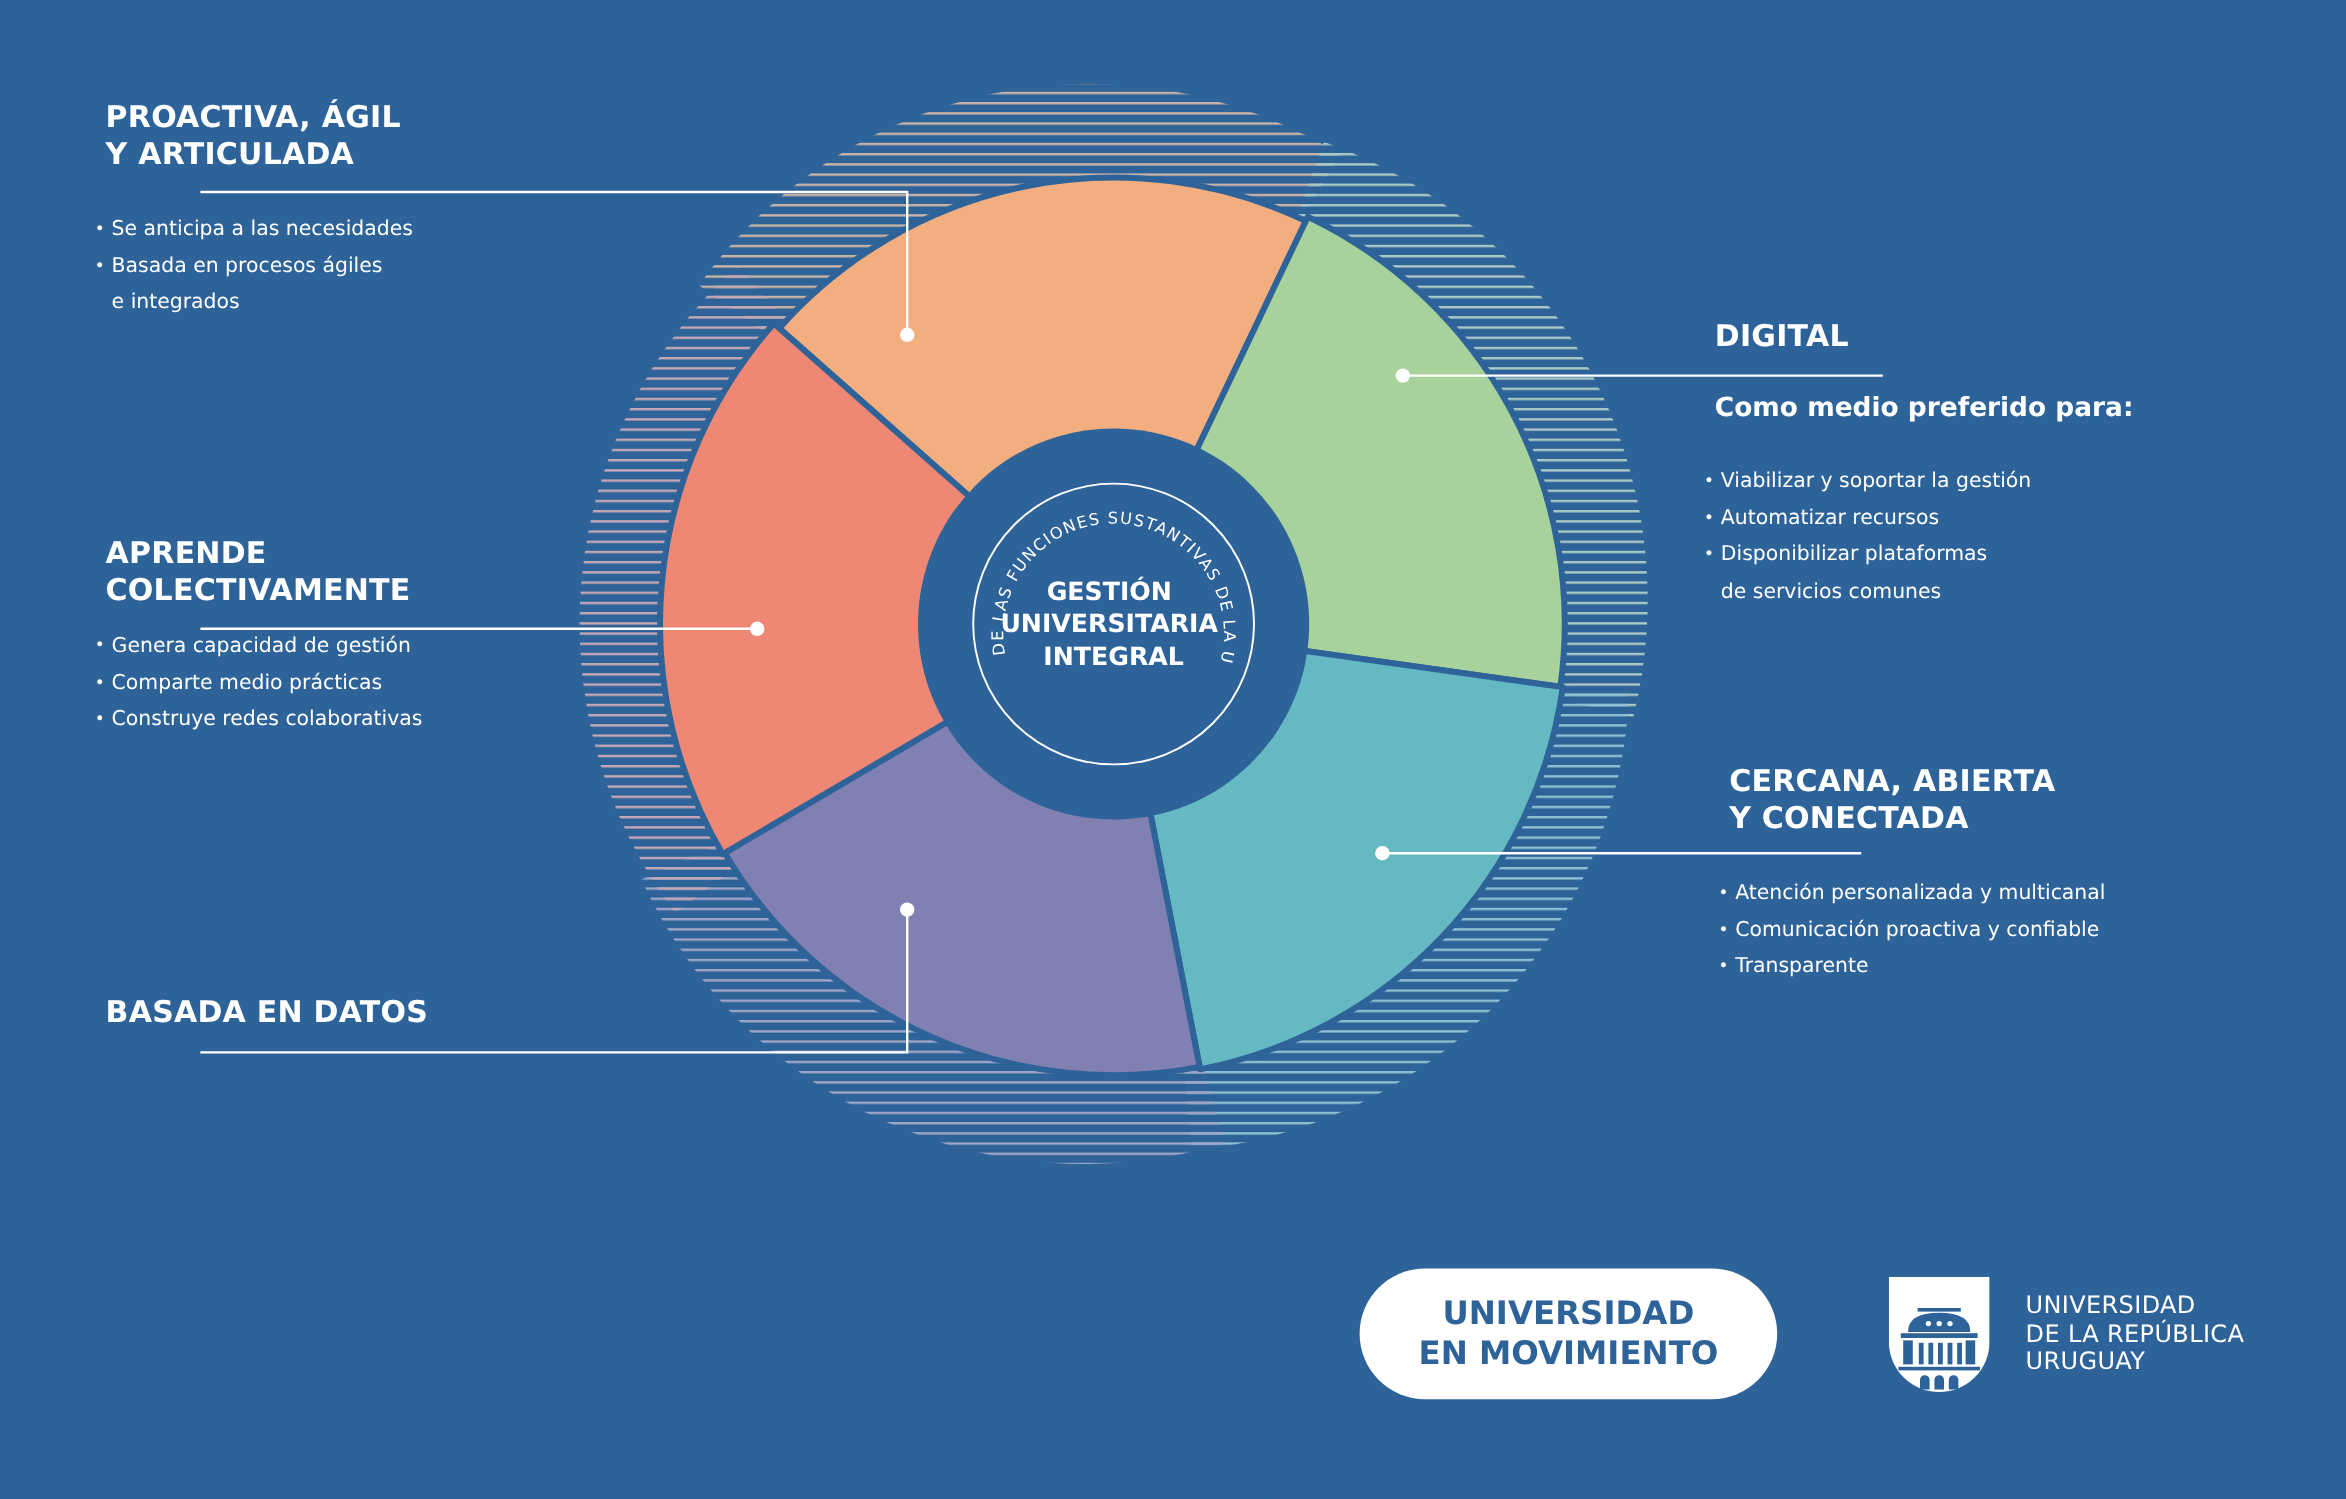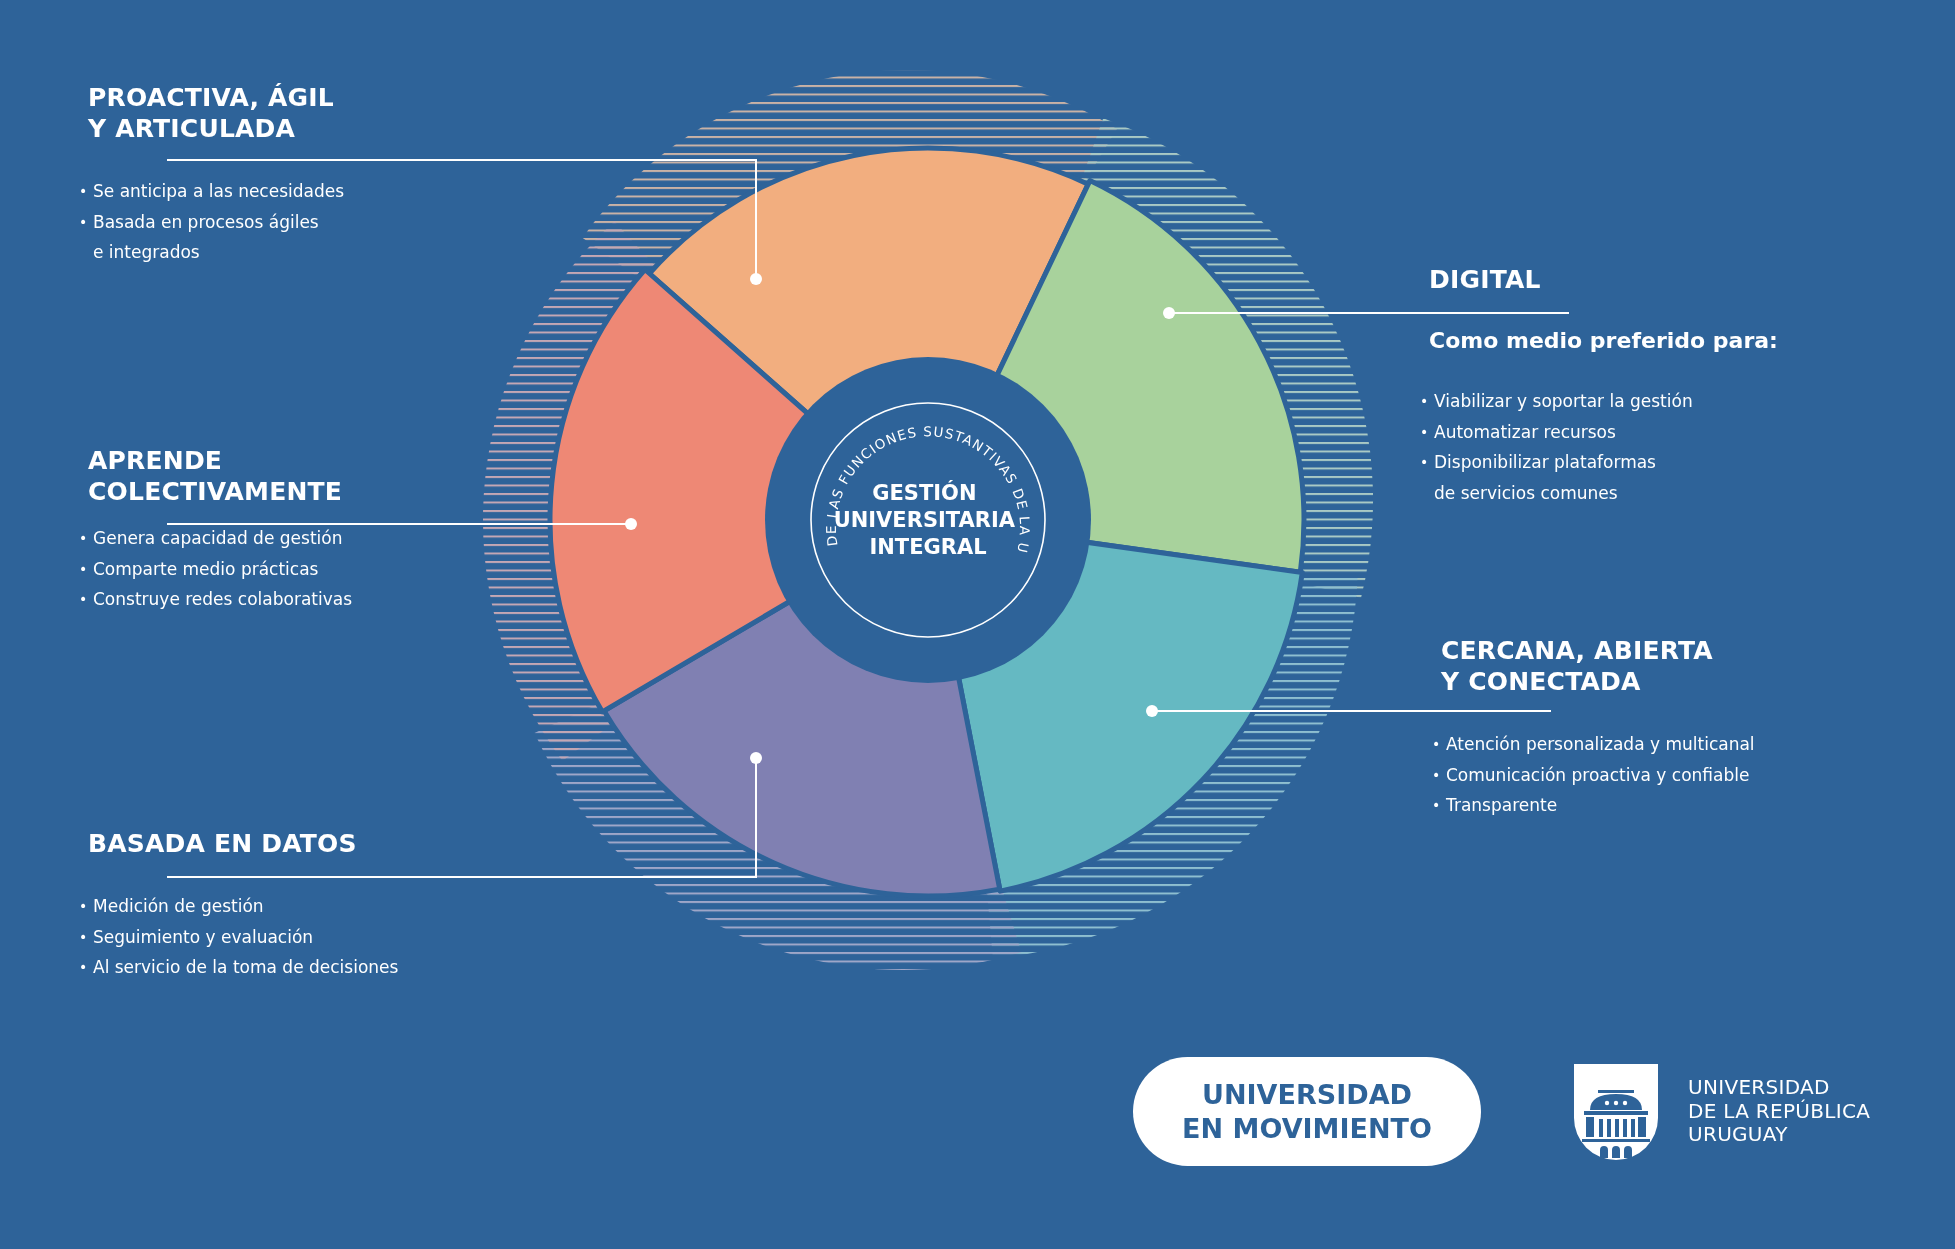--- a/index.html
+++ b/index.html
@@ -91,25 +91,20 @@
   <h2><span>APRENDE</span><br><span>COLECTIVAMENTE</span></h2>
   <ul style="margin-top:16px; margin-left:-9px;">
     <li>Genera capacidad de gestión</li>
     <li>Comparte medio prácticas</li>
     <li>Construye redes colaborativas</li>
   </ul>
 </div>
 
 <div class="block" style="left:88px; top:828px;">
   <h2><span>BASADA EN DATOS</span></h2>
-  <ul style="margin-top:32px; margin-left:-9px;">
-    <li>Medición de gestión</li>
-    <li>Seguimiento y evaluación</li>
-    <li>Al servicio de la toma de decisiones</li>
-  </ul>
 </div>
 
 <div class="block" style="left:1429px; top:264px;">
   <h2><span>DIGITAL</span></h2>
   <p class="intro" style="margin-top:31px;">Como medio preferido para:</p>
   <ul style="margin-left:-9px;">
     <li>Viabilizar y soportar la gestión</li>
     <li>Automatizar recursos</li>
     <li>Disponibilizar plataformas
 de servicios comunes</li>

